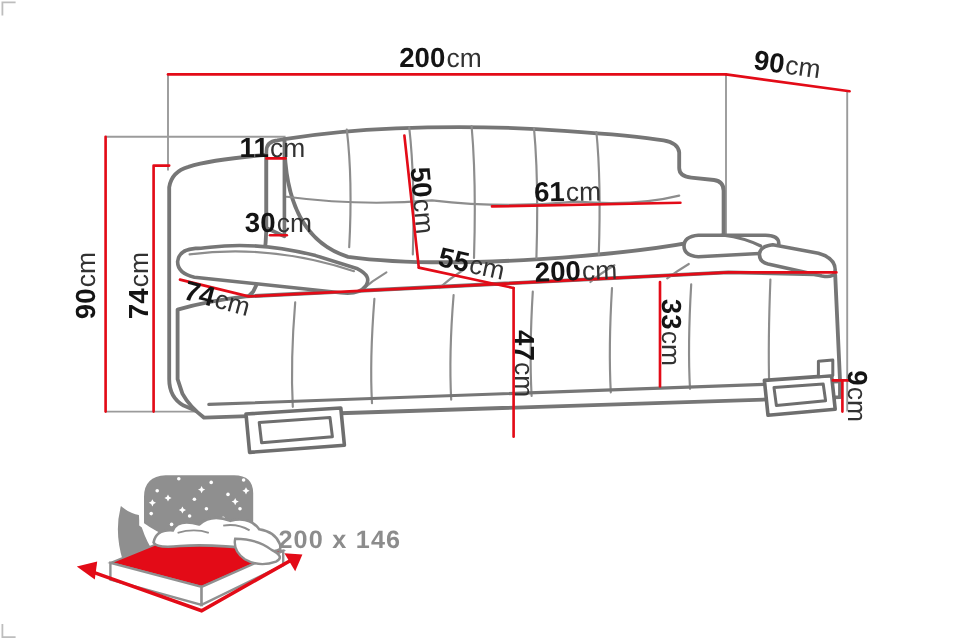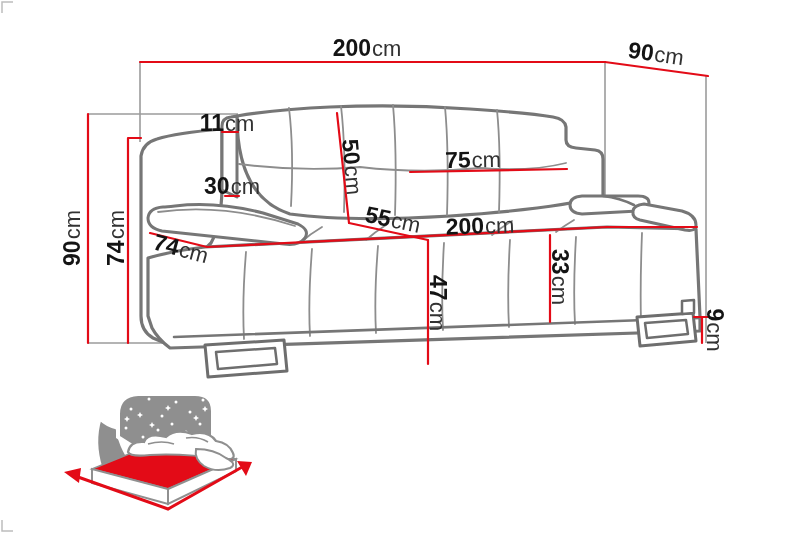--- a/index.html
+++ b/index.html
@@ -188,21 +188,21 @@
     <span class="num">30</span>
       <span class="unit">cm</span>
   </div>
 
   <div class="dim" style="left:352px;top:167px;transform:translate(-50%,-50%) rotate(85deg);">
     <span class="num">50</span>
       <span class="unit">cm</span>
   </div>
 
   <div class="dim" style="left:473px;top:160px;transform:translate(-50%,-50%) rotate(-1deg);">
-    <span class="num">75</span>
+    <span class="num">61</span>
       <span class="unit">cm</span>
   </div>
 
   <div class="dim" style="left:393px;top:220px;transform:translate(-50%,-50%) rotate(12deg);">
     <span class="num">55</span>
       <span class="unit">cm</span>
   </div>
 
   <div class="dim" style="left:480px;top:226px;transform:translate(-50%,-50%) rotate(-2deg);">
     <span class="num">200</span>
@@ -222,14 +222,15 @@
   <div class="dim" style="left:559px;top:277px;transform:translate(-50%,-50%) rotate(90deg);">
     <span class="num">33</span>
       <span class="unit">cm</span>
   </div>
 
   <div class="dim" style="left:714px;top:330px;transform:translate(-50%,-50%) rotate(90deg);">
     <span class="num">9</span>
       <span class="unit">cm</span>
   </div>
 
+  <div class="bed-size" style="left:232px;top:440px;">200 x 146</div>
 
 </div>
 
 </body></html>

